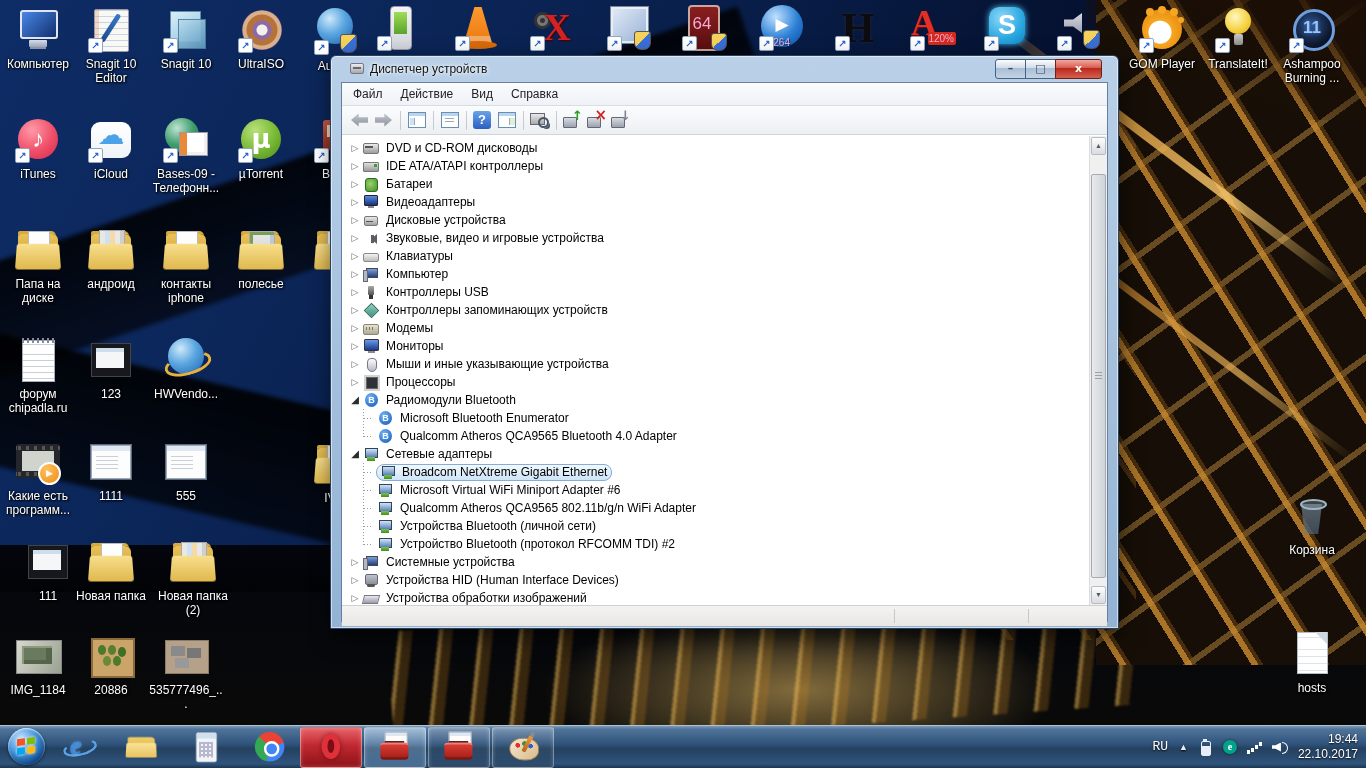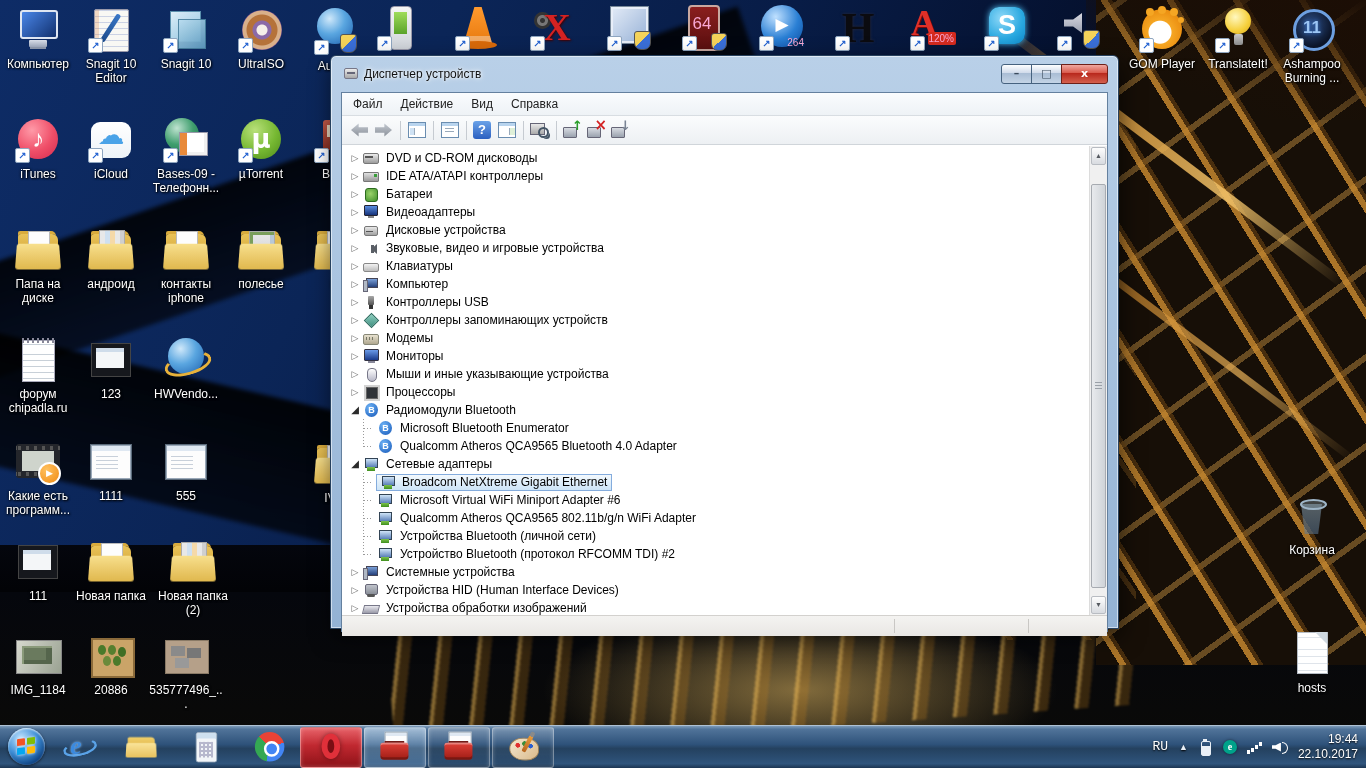--- a/index.html
+++ b/index.html
@@ -156,41 +156,41 @@
   .k-setup-shield::after{right:3px;bottom:2px;width:15px;height:17px;
     background:linear-gradient(135deg,#f5d35a 50%,#3a6fd8 50%);border:1px solid #555;border-radius:3px 3px 7px 7px;}
   .k-r64::before{left:7px;top:1px;width:28px;height:42px;background:linear-gradient(#8a1e1e,#5a0f0f);
     border:2px solid #c8a8a0;border-radius:4px;}
   .k-r64 .badge{left:7px;top:10px;width:28px;text-align:center;font-size:17px;}
   .k-r64::after{right:2px;bottom:1px;width:14px;height:16px;
     background:linear-gradient(135deg,#f5d35a 50%,#3a6fd8 50%);border:1px solid #555;border-radius:3px 3px 7px 7px;}
   .k-x264::before{left:3px;top:1px;width:42px;height:42px;border-radius:50%;
     background:radial-gradient(circle at 35% 28%,#bfe0ff,#2a7fd4 55%,#0a4a9e);}
   .k-x264::after{content:"▶";left:0;right:0;top:10px;text-align:center;font-size:17px;color:#fff;}
-  .k-x264 .badge{right:2px;bottom:4px;font-size:10px;text-shadow:1px 1px 1px #036;}
+  .k-x264 .badge{right:16px;bottom:4px;font-size:10px;text-shadow:1px 1px 1px #036;}
   .k-h-letter::after{content:"H";left:0;right:0;top:0;text-align:center;
     font:bold 42px/48px "Liberation Serif",serif;color:#0b0b10;text-shadow:0 0 3px #2a2a38;}
   .k-a120::after{content:"A";left:2px;top:-2px;font:bold 36px/42px "Liberation Serif",serif;
     color:#e03028;text-shadow:1px 1px 0 #7a0808;}
   .k-a120::before{right:1px;bottom:7px;width:28px;height:13px;background:#d42a1e;border-radius:2px;z-index:2;}
   .k-a120 .badge{right:3px;bottom:8px;font-size:10px;z-index:3;}
   .k-skype::before{left:6px;top:3px;width:36px;height:37px;border-radius:10px;
     background:radial-gradient(circle at 35% 30%,#8ed8f8,#29a8e0 60%,#0f87c8);box-shadow:0 0 6px #4fc3f7;}
   .k-skype::after{content:"S";left:6px;width:36px;top:3px;text-align:center;
     font:bold 27px/37px "Liberation Sans",sans-serif;color:#fff;}
   .k-audio-shield::before{left:8px;top:9px;width:24px;height:20px;
     background:linear-gradient(#d8d8e0,#9aa0b0);clip-path:polygon(0 32%,38% 32%,75% 0,75% 100%,38% 68%,0 68%);}
   .k-audio-shield::after{right:4px;bottom:3px;width:15px;height:17px;
     background:linear-gradient(135deg,#f5d35a 50%,#3a6fd8 50%);border:1px solid #555;border-radius:3px 3px 7px 7px;}
 
   
   #win{position:absolute;left:330px;top:55px;width:787px;height:572px;z-index:5;
     background:linear-gradient(#b9d0e8,#93b2d4);border:1px solid #27415e;border-radius:6px 6px 0 0;
     box-shadow:inset 0 0 0 1px rgba(255,255,255,.55),3px 8px 22px rgba(0,0,0,.6);}
-  .titlebar{height:36px;display:flex;align-items:center;padding:0 10px;}
+  .titlebar{height:26px;display:flex;align-items:center;padding:0 16px;}
   .w-ic{width:16px;height:16px;position:relative;margin:0 5px 0 2px;flex:none;}
   .w-ic::before{content:"";position:absolute;left:1px;top:2px;right:1px;bottom:3px;
     background:linear-gradient(#ececec,#a8a8a8);border:1px solid #778;border-radius:2px;}
   .w-ic::after{content:"";position:absolute;left:4px;top:6px;width:8px;height:2px;background:#667;}
   .w-title{font-size:12px;color:#111;text-shadow:0 0 6px #fff,0 0 3px #fff;flex:1;}
   .winbtns{display:flex;gap:0;}
   .wbtn{width:29px;height:18px;border:1px solid #46627f;border-radius:0;
     background:linear-gradient(#fdfeff,#cfdaea 45%,#a9bdd4 46%,#c4d4e6);display:flex;align-items:center;justify-content:center;
     font:bold 11px/16px "DejaVu Sans",sans-serif;color:#3a4a5c;margin-left:-1px;}
   .wbtn.min{border-radius:3px 0 0 3px;}
@@ -283,21 +283,21 @@
     font:bold 9px/14px "Liberation Sans",sans-serif;color:#fff;}
   .ti-net::before{left:2px;top:1px;width:11px;height:8px;background:linear-gradient(#cfe4f7,#5a7fb8);border:1px solid #345;}
   .ti-net::after{left:4px;top:10px;width:8px;height:4px;background:linear-gradient(#7cc24a,#3f8f1e);}
   .ti-hid::before{left:2px;top:1px;width:11px;height:9px;background:linear-gradient(#c0c4cc,#8a8f98);
     border:1px solid #667;border-radius:2px;}
   .ti-hid::after{left:4px;top:11px;width:8px;height:3px;background:#555;border-radius:2px;}
   .ti-img::before{left:0;top:4px;width:14px;height:7px;background:linear-gradient(#e8e8ee,#9a9aa8);
     border:1px solid #778;transform:skewX(-14deg);}
   .tlabel{padding:1px 3px;}
   .selwrap{display:flex;align-items:center;background:linear-gradient(#f3f9fd,#cde4f7);
-    border:1px solid #84acdd;border-radius:0;padding:0 2px 0 2px;}
+    border:1px solid #84acdd;border-radius:8px;padding:0 2px 0 2px;}
   .selwrap .tlabel{padding:0 2px;}
 
   .vscroll{position:absolute;top:0;right:0;width:17px;bottom:0;background:#f0f0f0;border-left:1px solid #dcdcdc;}
   .sbtn{position:absolute;left:1px;right:1px;height:16px;background:linear-gradient(#fdfdfd,#d8dbe0);
     border:1px solid #b8bcc2;border-radius:2px;text-align:center;font-size:7px;color:#55595f;line-height:15px;}
   .sbtn.up{top:1px;}
   .sbtn.down{bottom:1px;}
   .sthumb{position:absolute;left:1px;right:1px;top:38px;height:402px;
     background:linear-gradient(90deg,#e8eaed,#cfd3d8);border:1px solid #a7abb1;border-radius:2px;}
   .sthumb::after{content:"";position:absolute;left:3px;right:3px;top:50%;height:7px;margin-top:-4px;
@@ -485,21 +485,21 @@
         <div class="dlabel">Какие есть программ...</div>
       </div>
       <div class="dico" style="left: 74px; top: 438px;">
         <div class="di k-shot"></div>
         <div class="dlabel">1111</div>
       </div>
       <div class="dico" style="left: 149px; top: 438px;">
         <div class="di k-shot"></div>
         <div class="dlabel">555</div>
       </div>
-      <div class="dico" style="left: 1px; top: 538px;">
+      <div class="dico" style="left: 11px; top: 538px;">
         <div class="di k-shot-dark"></div>
         <div class="dlabel">111</div>
       </div>
       <div class="dico" style="left: 74px; top: 538px;">
         <div class="di fold">
           <span class="fc fc-doc"></span>
         </div>
         <div class="dlabel">Новая папка</div>
       </div>
       <div class="dico" style="left: 156px; top: 538px;">

